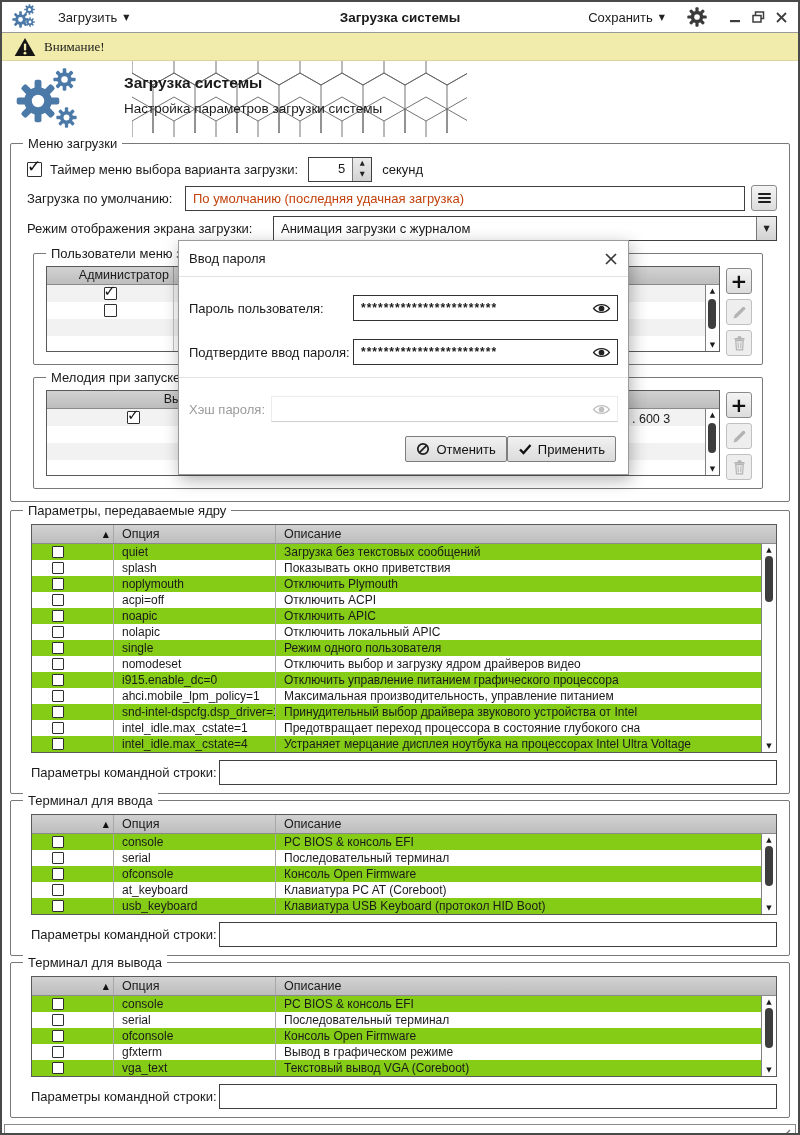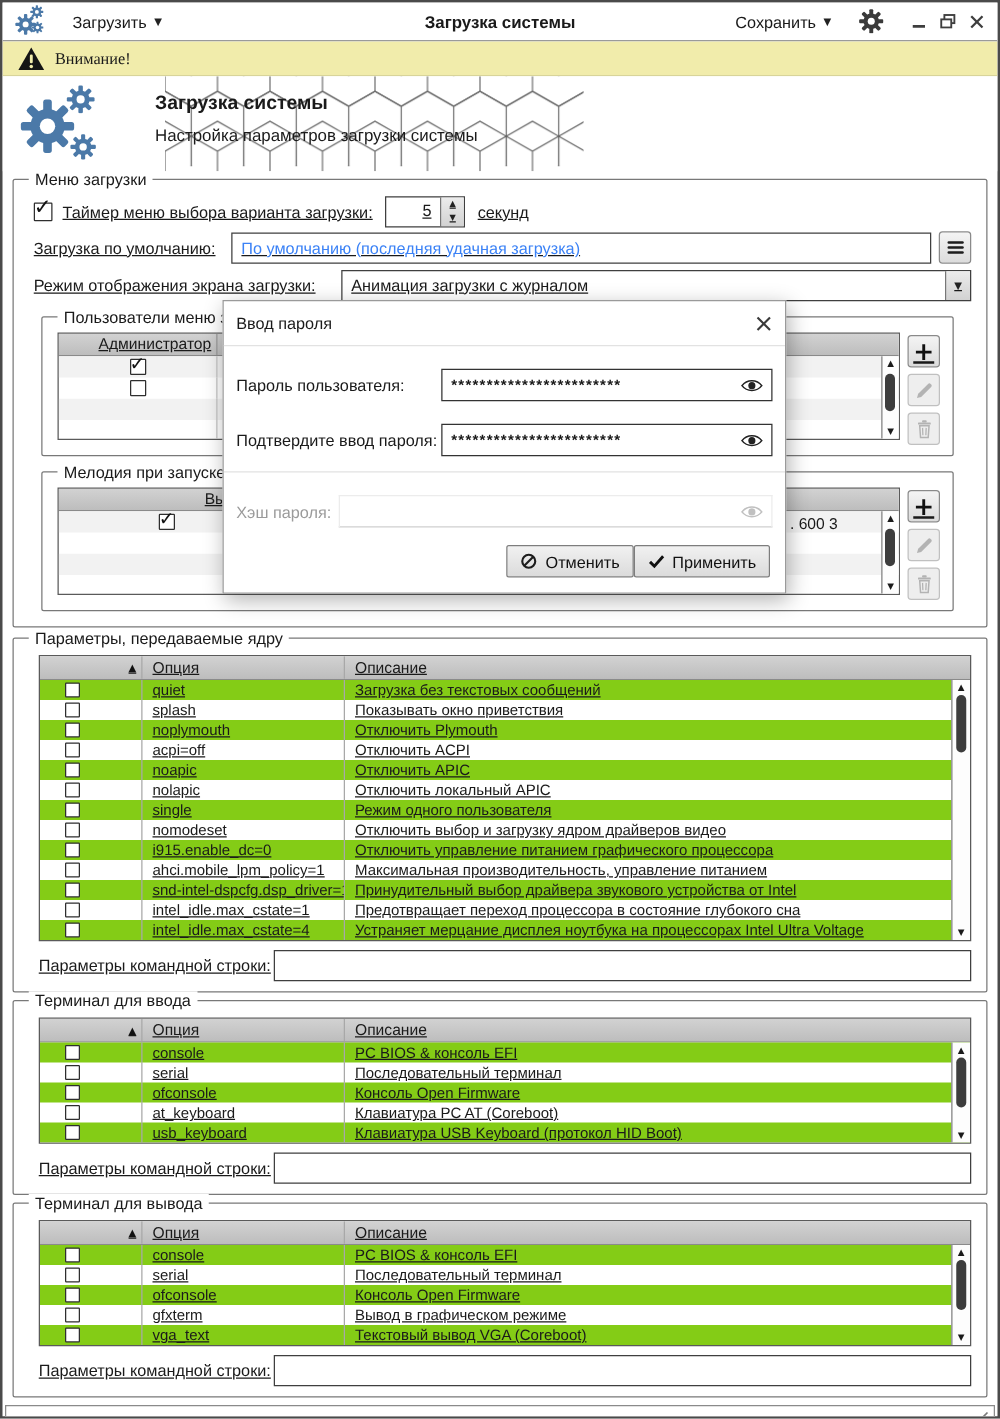--- a/index.html
+++ b/index.html
@@ -26,21 +26,21 @@
   
   .banner { height:76px; position:relative; background:#fff; }
   .hexes { position:absolute; left:130px; top:0; }
   .bnr-logo { position:absolute; left:14px; top:4px; width:68px; height:68px; color:#4b79a8; }
   .bnr-logo svg { position:absolute; }
   .bnr-text { position:absolute; left:122px; top:13px; }
   .bnr-title { font-size:15.5px; font-weight:700; margin-bottom:9px; }
   .bnr-sub { font-size:13.5px; }
 
   
-  .grp { border:1px solid #787878; border-radius:2px; position:relative; margin:6px 8px 0; padding:13px 12px 8px 20px; background:#fff;text-decoration:underline; }
+  .grp { border:1px solid #787878; border-radius:2px; position:relative; margin:6px 8px 0; padding:13px 12px 8px 20px; background:#fff; }
   .grp.menu { padding:13px 12px 12px 8px; margin-top:6px; }
   .legend { position:absolute; top:-8px; left:12px; background:#fff; padding:0 5px; font-size:13px; line-height:15px; }
   .sub { border:1px solid #787878; border-radius:2px; position:relative; margin:12px 14px 0; padding:12px 8px 8px 12px; display:flex; gap:6px; background:#fff; }
 
   .row { display:flex; align-items:center; }
   .r1 { height:24px; padding-left:8px; }
   .r2, .r3 { margin-top:4px; height:26px; padding-left:8px; }
   .lbl { white-space:nowrap; }
   .r2 .lbl { width:158px; flex:0 0 auto; }
   .r3 .lbl { width:246px; flex:0 0 auto; }
@@ -51,21 +51,21 @@
   .cb.on::after { content:"✓"; font-family:"DejaVu Sans",sans-serif; position:absolute; left:-1px; top:-6px; font-size:15px; font-weight:700; color:#111; }
   .cb.big.on::after { font-size:17px; top:-7px; }
 
   .spin { width:64px; height:25px; border:1.6px solid #3f3f3f; display:flex; margin-left:10px; background:#fff; }
   .spin-val { flex:1; text-align:right; padding-right:7px; line-height:22px; }
   .spin-btns { width:19px; border-left:1px solid #777; background:linear-gradient(#ececec,#d2d2d2); display:flex; flex-direction:column; }
   .spin-btns span { flex:1; font-family:"DejaVu Sans",sans-serif; font-size:6.5px; line-height:11px; text-align:center; color:#222; }
   .unit { margin-left:10px; }
   .r1 .lbl { margin-left:8px; }
 
-  .tinput { flex:1; height:25px; border:1.6px solid #3f3f3f; padding:0 7px; font:13px "Liberation Sans","DejaVu Sans",sans-serif; background:#fff; color:#3b82f6; }
+  .tinput { flex:1; height:25px; border:1.6px solid #3f3f3f; padding:0 7px; font:13px "Liberation Sans","DejaVu Sans",sans-serif; background:#fff; color:#c2410c; }
   .sqbtn { width:26px; height:26px; border:1px solid #8a8a8a; border-radius:3px; background:linear-gradient(#f4f4f4,#dcdcdc); display:flex; align-items:center; justify-content:center; color:#111; margin-left:6px; flex:0 0 auto; }
   .sqbtn.plus { font-family:"DejaVu Sans",sans-serif; font-size:20px; font-weight:700; line-height:20px; }
   .sqbtn.disabled { color:#b3b3b3; border-color:#c0c0c0; background:#eeeeee; }
   .hamb { width:13px; height:11px; display:flex; flex-direction:column; justify-content:space-between; }
   .hamb i { display:block; height:2.4px; background:#1d1d1d; border-radius:1px; }
 
   .combo { flex:1; height:25px; border:1.6px solid #3f3f3f; display:flex; align-items:center; background:#fff; }
   .combo-val { flex:1; padding-left:7px; }
   .combo-btn { width:20px; align-self:stretch; border-left:1px solid #777; background:linear-gradient(#ececec,#d2d2d2); display:flex; align-items:center; justify-content:center; font-family:"DejaVu Sans",sans-serif; font-size:8px; color:#222; }
 

